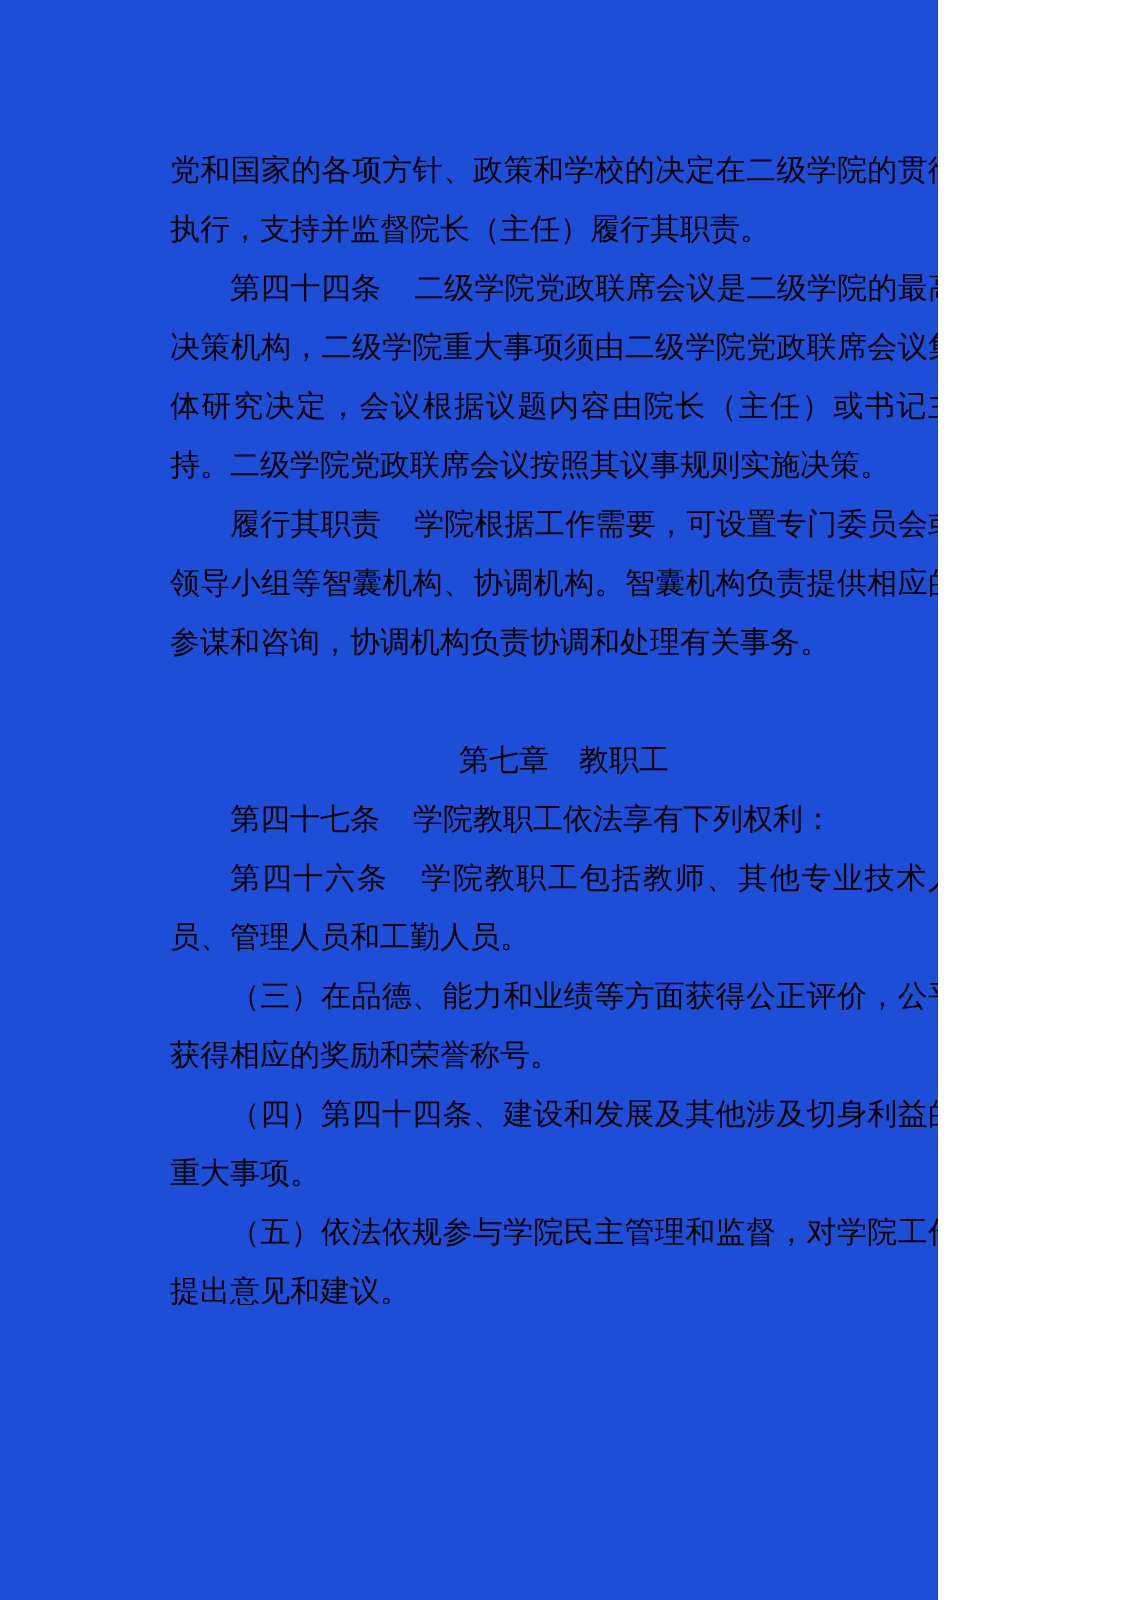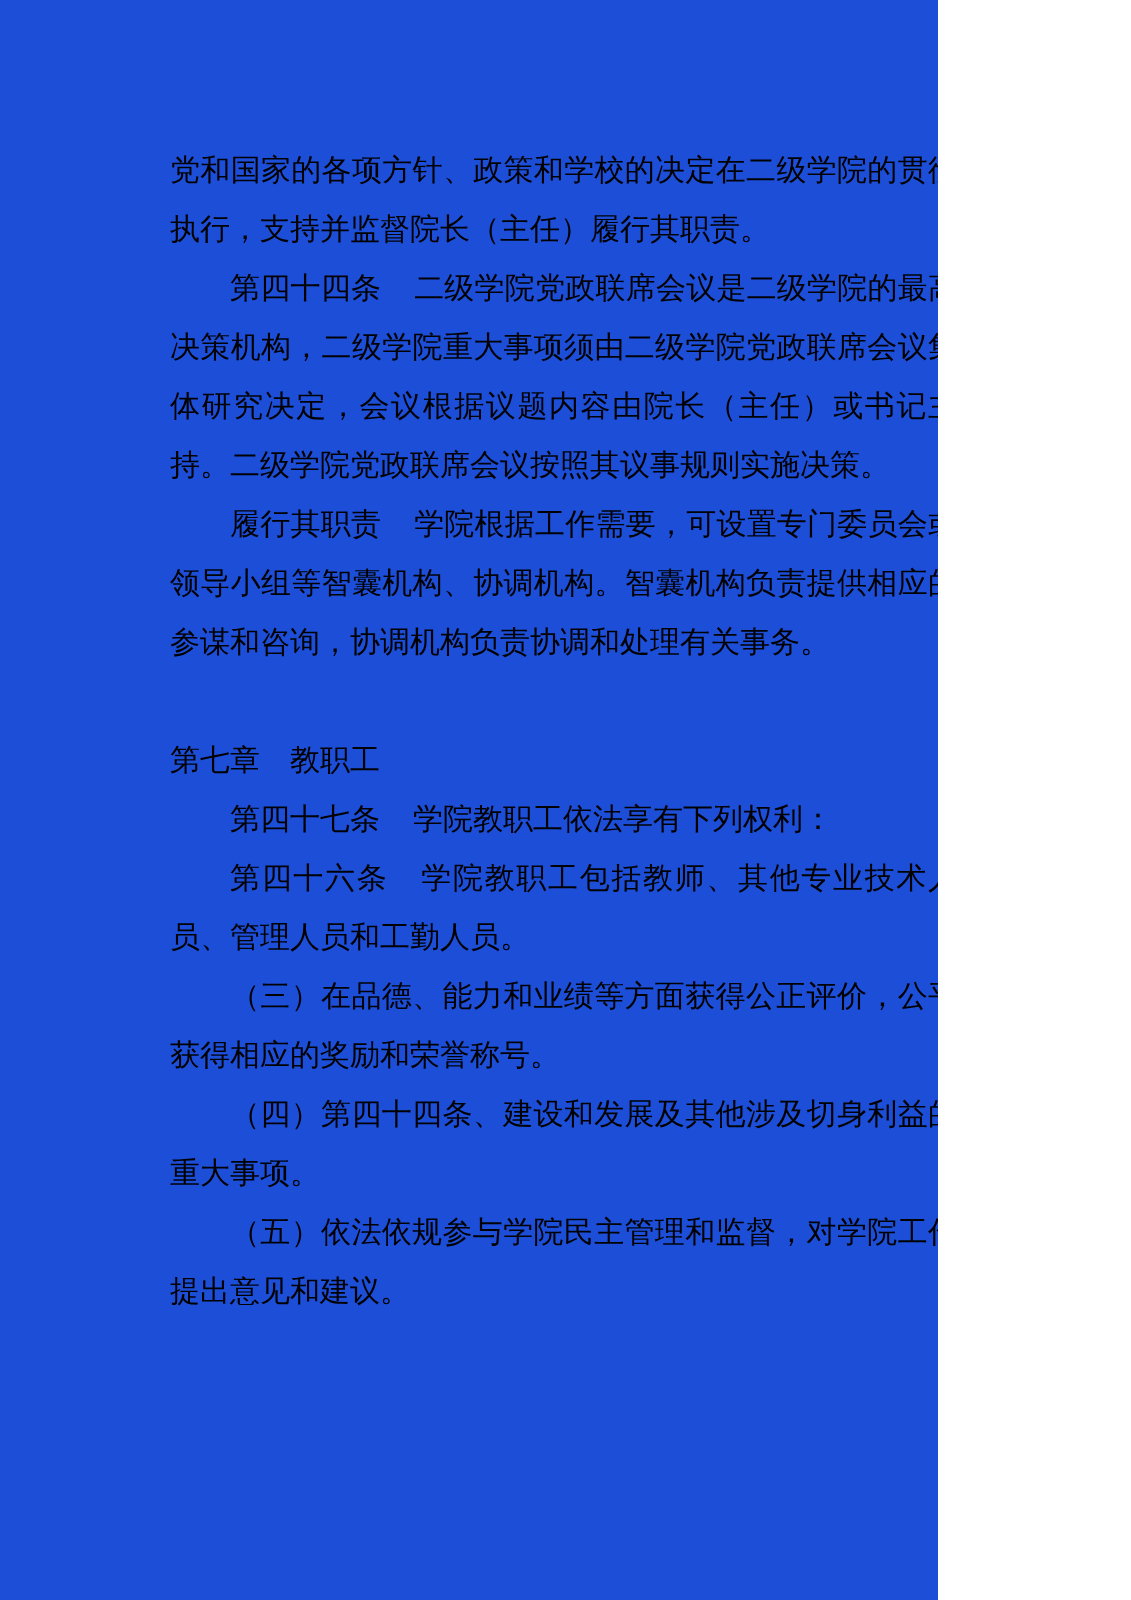--- a/index.html
+++ b/index.html
@@ -27,20 +27,21 @@
     margin: 0;
     font-size: 30px;
     line-height: 59px;
     text-align: justify;
     line-break: strict;
     word-break: normal;
   }
   p.indent { text-indent: 2em; }
   p.nowrap { white-space: nowrap; }
   p.chapter-heading {
+    text-align: center;
     text-indent: 0;
     margin-top: 59px;
     font-weight: normal;
   }
   .lead {
     font-weight: normal;
     margin-right: 1.1em;
   }
 </style>
 </head>

